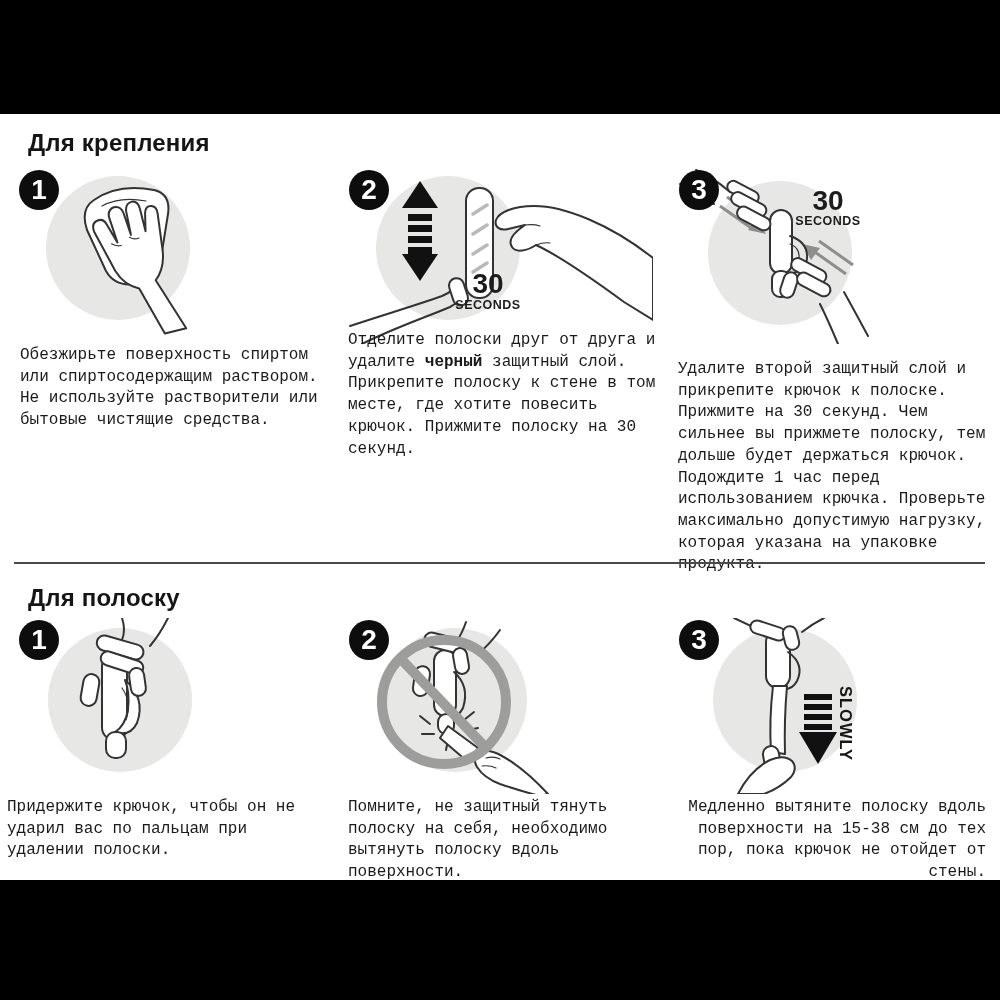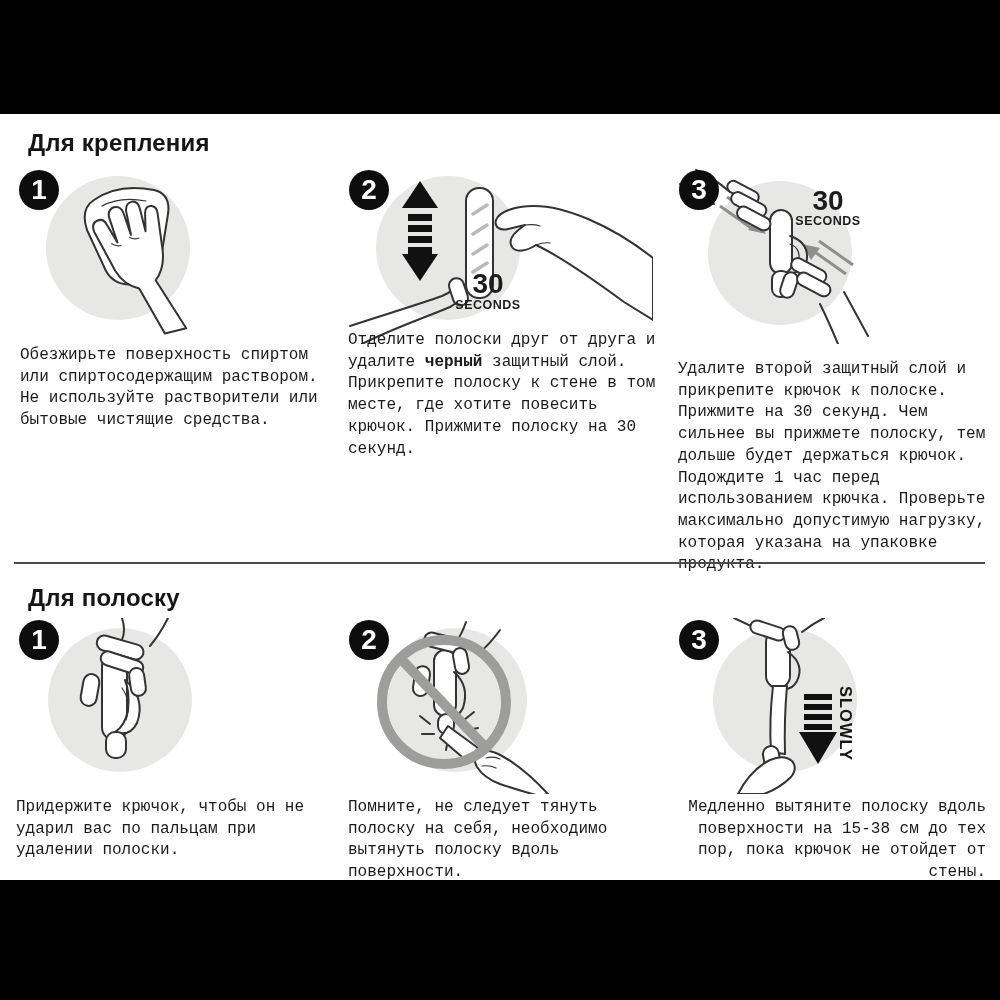--- a/index.html
+++ b/index.html
@@ -10,21 +10,21 @@
   .band-bottom{top:880px;height:120px;}
   .section-title{position:absolute;left:20px;font-size:24px;font-weight:700;color:#151515;letter-spacing:.2px;margin:8px;}
   #title-attach{top:121px;}
   #title-remove{top:576px;}
   .divider{position:absolute;left:14px;top:562px;width:971px;height:2px;background:#4a4a4a;}
   .illus{position:absolute;width:305px;height:176px;}
   #il-a1{left:18px;top:168px;} #il-a2{left:348px;top:168px;} #il-a3{left:678px;top:168px;}
   #il-r1{left:18px;top:618px;} #il-r2{left:348px;top:618px;} #il-r3{left:678px;top:618px;}
   .para{position:absolute;width:308px;font-size:16px;line-height:21.7px;margin:0;font-family:Liberation Mono, monospace;}
   #p-a1{left:20px;top:345px;} #p-a2{left:348px;top:330px;} #p-a3{left:678px;top:359px;}
-  #p-r1{left:16px;top:797px;} #p-r2{left:348px;top:797px;} #p-r3{left:678px;top:797px;text-align:right;}
+  #p-r1{left:7px;top:797px;} #p-r2{left:348px;top:797px;} #p-r3{left:678px;top:797px;text-align:right;}
   .badge-num{fill:#ffffff;font-size:28px;font-weight:700;text-anchor:middle;font-family:"Liberation Sans",sans-serif;}
   .t-big{fill:#1c1c1c;font-size:28px;font-weight:700;text-anchor:middle;font-family:"Liberation Sans",sans-serif;}
   .t-small{fill:#1c1c1c;font-size:12.5px;font-weight:700;text-anchor:middle;letter-spacing:.5px;font-family:"Liberation Sans",sans-serif;}
   .t-vert{fill:#161616;font-size:16.5px;font-weight:700;letter-spacing:1px;font-family:"Liberation Sans",sans-serif;}
   .ln{stroke:#333333;stroke-width:2;fill:none;stroke-linecap:round;stroke-linejoin:round;}
   .fw{fill:#ffffff;stroke:#333333;stroke-width:2;stroke-linejoin:round;}
   .thin{stroke:#333333;stroke-width:1.2;fill:none;stroke-linecap:round;}
   .blk{fill:#111111;}
   b{font-weight:700;}
 </style>
@@ -202,16 +202,16 @@
     <path d="M140,146 L121,114 L159,114 Z"></path>
   </g>
   <text class="t-vert" x="162" y="68" transform="rotate(90 162 68)">SLOWLY</text>
   <g>
     <circle cx="21" cy="22" r="20" fill="#0d0d0d"></circle>
     <text class="badge-num" x="21" y="31">3</text>
   </g>
 </svg>
 
 <p class="para" id="p-r1">Придержите крючок, чтобы он не ударил вас по пальцам при удалении полоски.</p>
-<p class="para" id="p-r2">Помните, не следует тянуть полоску на себя, необходимо вытянуть полоску вдоль поверхности.</p>
+<p class="para" id="p-r2">Помните, не защитный тянуть полоску на себя, необходимо вытянуть полоску вдоль поверхности.</p>
 <p class="para" id="p-r3">Медленно вытяните полоску вдоль поверхности на 15-38 см до тех пор, пока крючок не отойдет от стены.</p>
 
 <div class="band band-bottom"></div>
 
 </body></html>

